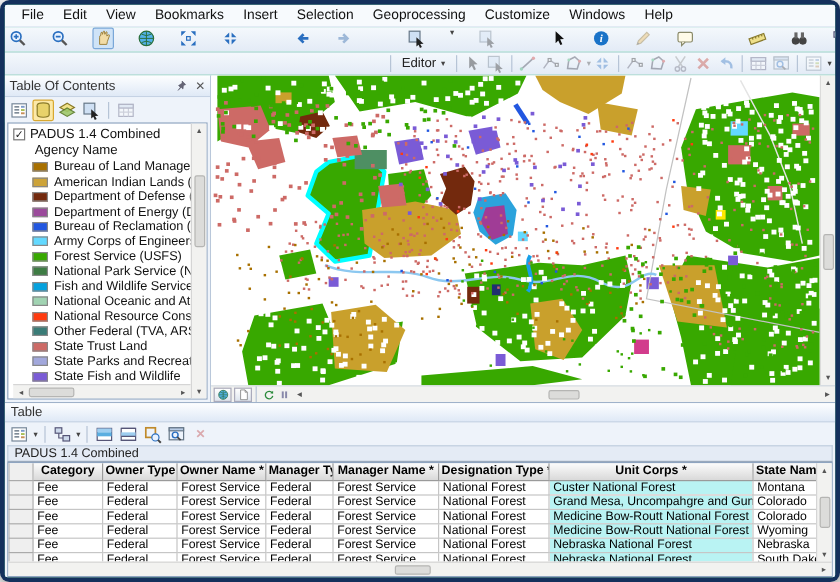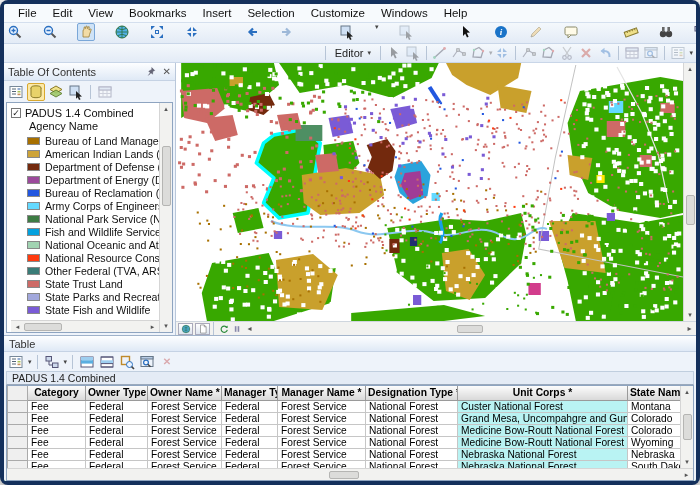--- a/index.html
+++ b/index.html
@@ -264,20 +264,21 @@
 <div class="win">
  <div class="app">
 
   <div class="menubar">
     <span class="menu-item">File</span>
     <span class="menu-item">Edit</span>
     <span class="menu-item">View</span>
     <span class="menu-item">Bookmarks</span>
     <span class="menu-item">Insert</span>
     <span class="menu-item">Selection</span>
+    <span class="menu-item">Geoprocessing</span>
     <span class="menu-item">Customize</span>
     <span class="menu-item">Windows</span>
     <span class="menu-item">Help</span>
   </div>
 
   <div class="tbrow">
     <span class="icbtn">
           <svg class="ic" viewBox="0 0 16 16">
             <use href="#i-magp"></use>
           </svg>
@@ -605,20 +606,24 @@
                 <span class="swatch" style="background: rgb(156, 74, 156);"></span>
                 <span>Department of Energy (DOE)</span>
               </div>
           <div class="leg-item">
                 <span class="swatch" style="background: rgb(34, 87, 224);"></span>
                 <span>Bureau of Reclamation (BOR)</span>
               </div>
           <div class="leg-item">
                 <span class="swatch" style="background: rgb(99, 217, 255);"></span>
                 <span>Army Corps of Engineers (USACE)</span>
+              </div>
+          <div class="leg-item">
+                <span class="swatch" style="background: rgb(56, 168, 0);"></span>
+                <span>Forest Service (USFS)</span>
               </div>
           <div class="leg-item">
                 <span class="swatch" style="background: rgb(62, 124, 68);"></span>
                 <span>National Park Service (NPS)</span>
               </div>
           <div class="leg-item">
                 <span class="swatch" style="background: rgb(4, 161, 222);"></span>
                 <span>Fish and Wildlife Service (FWS)</span>
               </div>
           <div class="leg-item">

